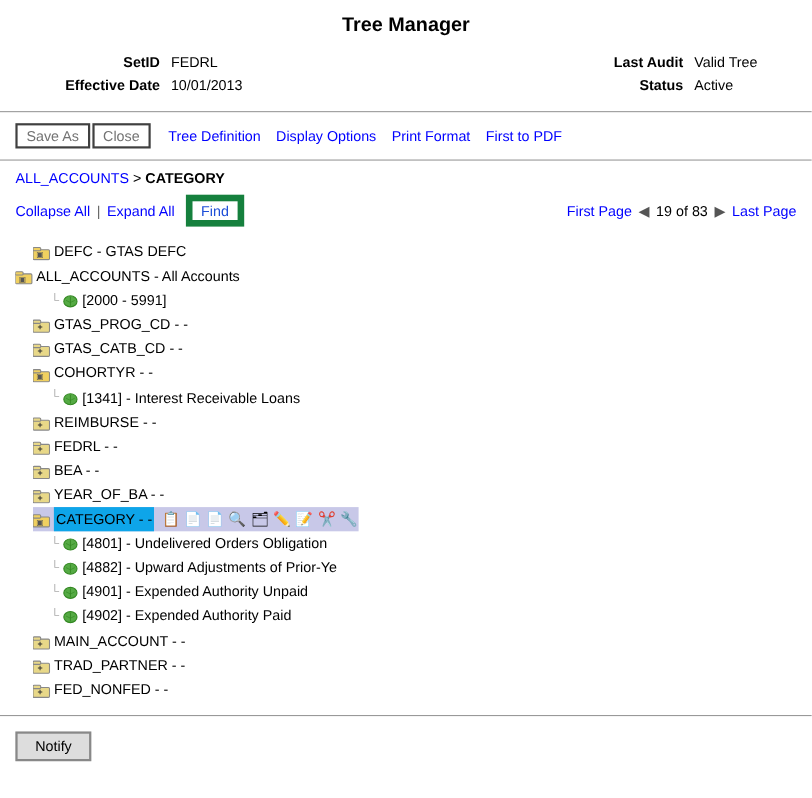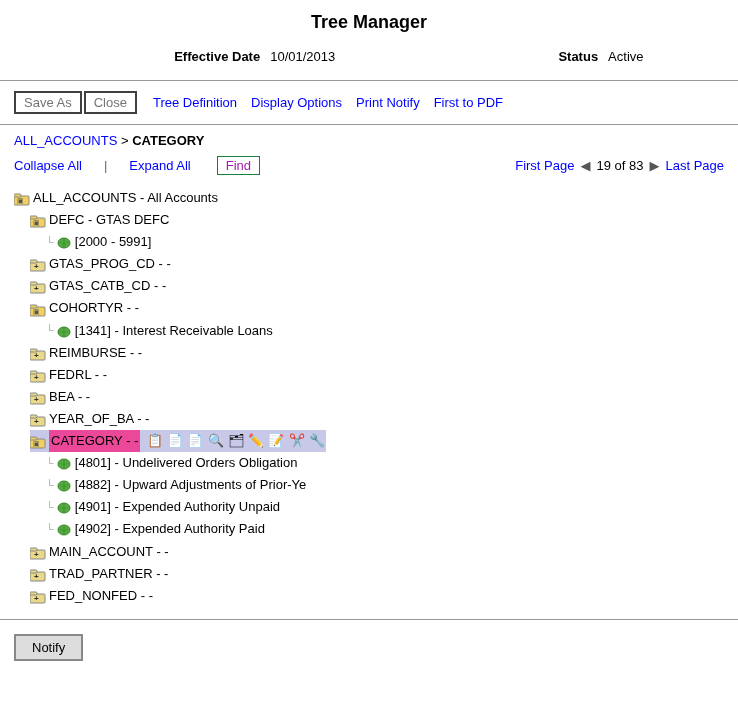--- a/index.html
+++ b/index.html
@@ -71,40 +71,40 @@
       color: #00f;
       text-decoration: none;
     }
     .breadcrumb .current {
       font-weight: bold;
     }
     .tree-controls {
       display: flex;
       align-items: center;
       padding: 4px 14px;
-      gap: 16px;
+      gap: 0;
     }
     .tree-ctrl-link {
       color: #00f;
       text-decoration: none;
       cursor: pointer;
       font-size: 13px;
     }
     .tree-ctrl-sep {
       margin: 0 6px;
       color: #666;
     }
     .find-btn {
       background: none;
-      border: 1px solid #15803d;
+      border: 6px solid #15803d;
       padding: 1px 8px;
       cursor: pointer;
       font-size: 13px;
       margin-left: 10px;
-      color: #a21caf;
+      color: #1d4ed8;
     }
     .pagination {
       margin-left: auto;
       display: flex;
       align-items: center;
       gap: 4px;
       font-size: 13px;
     }
     .page-nav-btn {
       background: none;
@@ -134,39 +134,46 @@
     }
   </style>
 </head>
 <body>
 
 <div class="page-title">Tree Manager</div>
 
 <div class="metadata-section">
   <table class="metadata-table">
     <tbody>
+        <tr>
+      <td class="meta-label">SetID</td>
+      <td class="meta-value">FEDRL</td>
+      <td style="width:40%"></td>
+      <td class="meta-label">Last Audit</td>
+      <td class="meta-value">Valid Tree</td>
+    </tr>
     <tr>
       <td class="meta-label">Effective Date</td>
       <td class="meta-value">10/01/2013</td>
       <td></td>
       <td class="meta-label">Status</td>
       <td class="meta-value">Active</td>
     </tr>
   </tbody>
     </table>
 </div>
 
 <hr class="divider">
 
 <div class="toolbar">
   <button class="toolbar-btn">Save As</button>
   <button class="toolbar-btn">Close</button>
   <a class="toolbar-link" href="#">Tree Definition</a>
   <a class="toolbar-link" href="#">Display Options</a>
-  <a class="toolbar-link" href="#">Print Notify</a>
+  <a class="toolbar-link" href="#">Print Format</a>
   <a class="toolbar-link" href="#">First to PDF</a>
 </div>
 
 <hr class="divider">
 
 <div class="breadcrumb">
   <a href="#">ALL_ACCOUNTS</a>
   <span> &gt;</span>
   <span class="current">CATEGORY</span>
 </div>
@@ -179,35 +186,35 @@
   <div class="pagination">
     <a class="page-nav-link" href="#">First Page</a>
     <button class="page-nav-btn">◀</button>
     <span>19 of 83</span>
     <button class="page-nav-btn">▶</button>
     <a class="page-nav-link" href="#">Last Page</a>
   </div>
 </div>
 
 <div class="tree-area" id="tree-container">
-<div style="padding-left: 0px; display: flex; align-items: center; line-height: 1.7; white-space: nowrap;">
+<div style="padding-left: 16px; display: flex; align-items: center; line-height: 1.7; white-space: nowrap;">
       <span style="display: inline-block; width: 16px; height: 14px; margin-right: 3px; vertical-align: middle;"><svg width="16" height="14" viewBox="0 0 16 14" xmlns="http://www.w3.org/2000/svg">
       <rect x="0" y="4" width="15" height="9" rx="1" fill="#f0d060" stroke="#888" stroke-width="1"></rect>
       <rect x="0" y="2" width="7" height="3" rx="1" fill="#f0d060" stroke="#888" stroke-width="1"></rect>
       <text x="3" y="11" font-size="7" fill="#555">▣</text>
     </svg></span>
-      <span style="cursor: pointer;">ALL_ACCOUNTS - All Accounts</span>
-    </div>
-    <div style="padding-left: 16px; display: flex; align-items: center; line-height: 1.7; white-space: nowrap;">
+      <span style="cursor: pointer;">DEFC - GTAS DEFC</span>
+    </div>
+    <div style="padding-left: 0px; display: flex; align-items: center; line-height: 1.7; white-space: nowrap;">
       <span style="display: inline-block; width: 16px; height: 14px; margin-right: 3px; vertical-align: middle;"><svg width="16" height="14" viewBox="0 0 16 14" xmlns="http://www.w3.org/2000/svg">
       <rect x="0" y="4" width="15" height="9" rx="1" fill="#f0d060" stroke="#888" stroke-width="1"></rect>
       <rect x="0" y="2" width="7" height="3" rx="1" fill="#f0d060" stroke="#888" stroke-width="1"></rect>
       <text x="3" y="11" font-size="7" fill="#555">▣</text>
     </svg></span>
-      <span style="cursor: pointer;">DEFC - GTAS DEFC</span>
+      <span style="cursor: pointer;">ALL_ACCOUNTS - All Accounts</span>
     </div>
     <div style="padding-left: 32px; display: flex; align-items: center; line-height: 1.7; white-space: nowrap;">
       <span style="color: rgb(170, 170, 170); font-size: 11px; margin-right: 2px;">└ </span>
       <span style="display: inline-block; width: 16px; height: 14px; margin-right: 3px; vertical-align: middle;"><svg width="16" height="14" viewBox="0 0 16 14" xmlns="http://www.w3.org/2000/svg">
       <ellipse cx="8" cy="7" rx="6" ry="5" fill="#55aa44" stroke="#338822" stroke-width="1"></ellipse>
       <line x1="8" y1="3" x2="8" y2="11" stroke="#338822" stroke-width="0.8"></line>
       <line x1="4" y1="6" x2="8" y2="8" stroke="#338822" stroke-width="0.6"></line>
       <line x1="12" y1="6" x2="8" y2="8" stroke="#338822" stroke-width="0.6"></line>
     </svg></span>
       <span style="cursor: default;">[2000 - 5991]</span>
@@ -278,21 +285,21 @@
     </svg></span>
       <span style="cursor: pointer;">YEAR_OF_BA - -</span>
     </div>
     <div style="display: flex; align-items: center; padding-left: 16px;">
       <div style="padding-left: 0px; display: inline-flex; align-items: center; line-height: 1.7; white-space: nowrap; background: rgb(200, 200, 232); min-width: 200px;">
         <span style="display: inline-block; width: 16px; height: 14px; margin-right: 3px; vertical-align: middle;"><svg width="16" height="14" viewBox="0 0 16 14" xmlns="http://www.w3.org/2000/svg">
       <rect x="0" y="4" width="15" height="9" rx="1" fill="#f0d060" stroke="#888" stroke-width="1"></rect>
       <rect x="0" y="2" width="7" height="3" rx="1" fill="#f0d060" stroke="#888" stroke-width="1"></rect>
       <text x="3" y="11" font-size="7" fill="#555">▣</text>
     </svg></span>
-        <span style="cursor: pointer; font-weight: normal; background: #ec4899; padding: 0px 2px;">CATEGORY - -</span>
+        <span style="cursor: pointer; font-weight: normal; background: #0ea5e9; padding: 0px 2px;">CATEGORY - -</span>
         <span style="margin-left: 6px; display: inline-flex; gap: 2px; align-items: center;">
           <span style="display: inline-block; font-size: 13px; cursor: pointer; padding: 0px 1px;">📋</span>
           <span style="display: inline-block; font-size: 13px; cursor: pointer; padding: 0px 1px;">📄</span>
           <span style="display: inline-block; font-size: 13px; cursor: pointer; padding: 0px 1px;">📄</span>
           <span style="display: inline-block; font-size: 13px; cursor: pointer; padding: 0px 1px;">🔍</span>
           <span style="display: inline-block; font-size: 13px; cursor: pointer; padding: 0px 1px;">🗂</span>
           <span style="display: inline-block; font-size: 13px; cursor: pointer; padding: 0px 1px;">✏️</span>
           <span style="display: inline-block; font-size: 13px; cursor: pointer; padding: 0px 1px;">📝</span>
           <span style="display: inline-block; font-size: 13px; cursor: pointer; padding: 0px 1px;">✂️</span>
           <span style="display: inline-block; font-size: 13px; cursor: pointer; padding: 0px 1px;">🔧</span>

